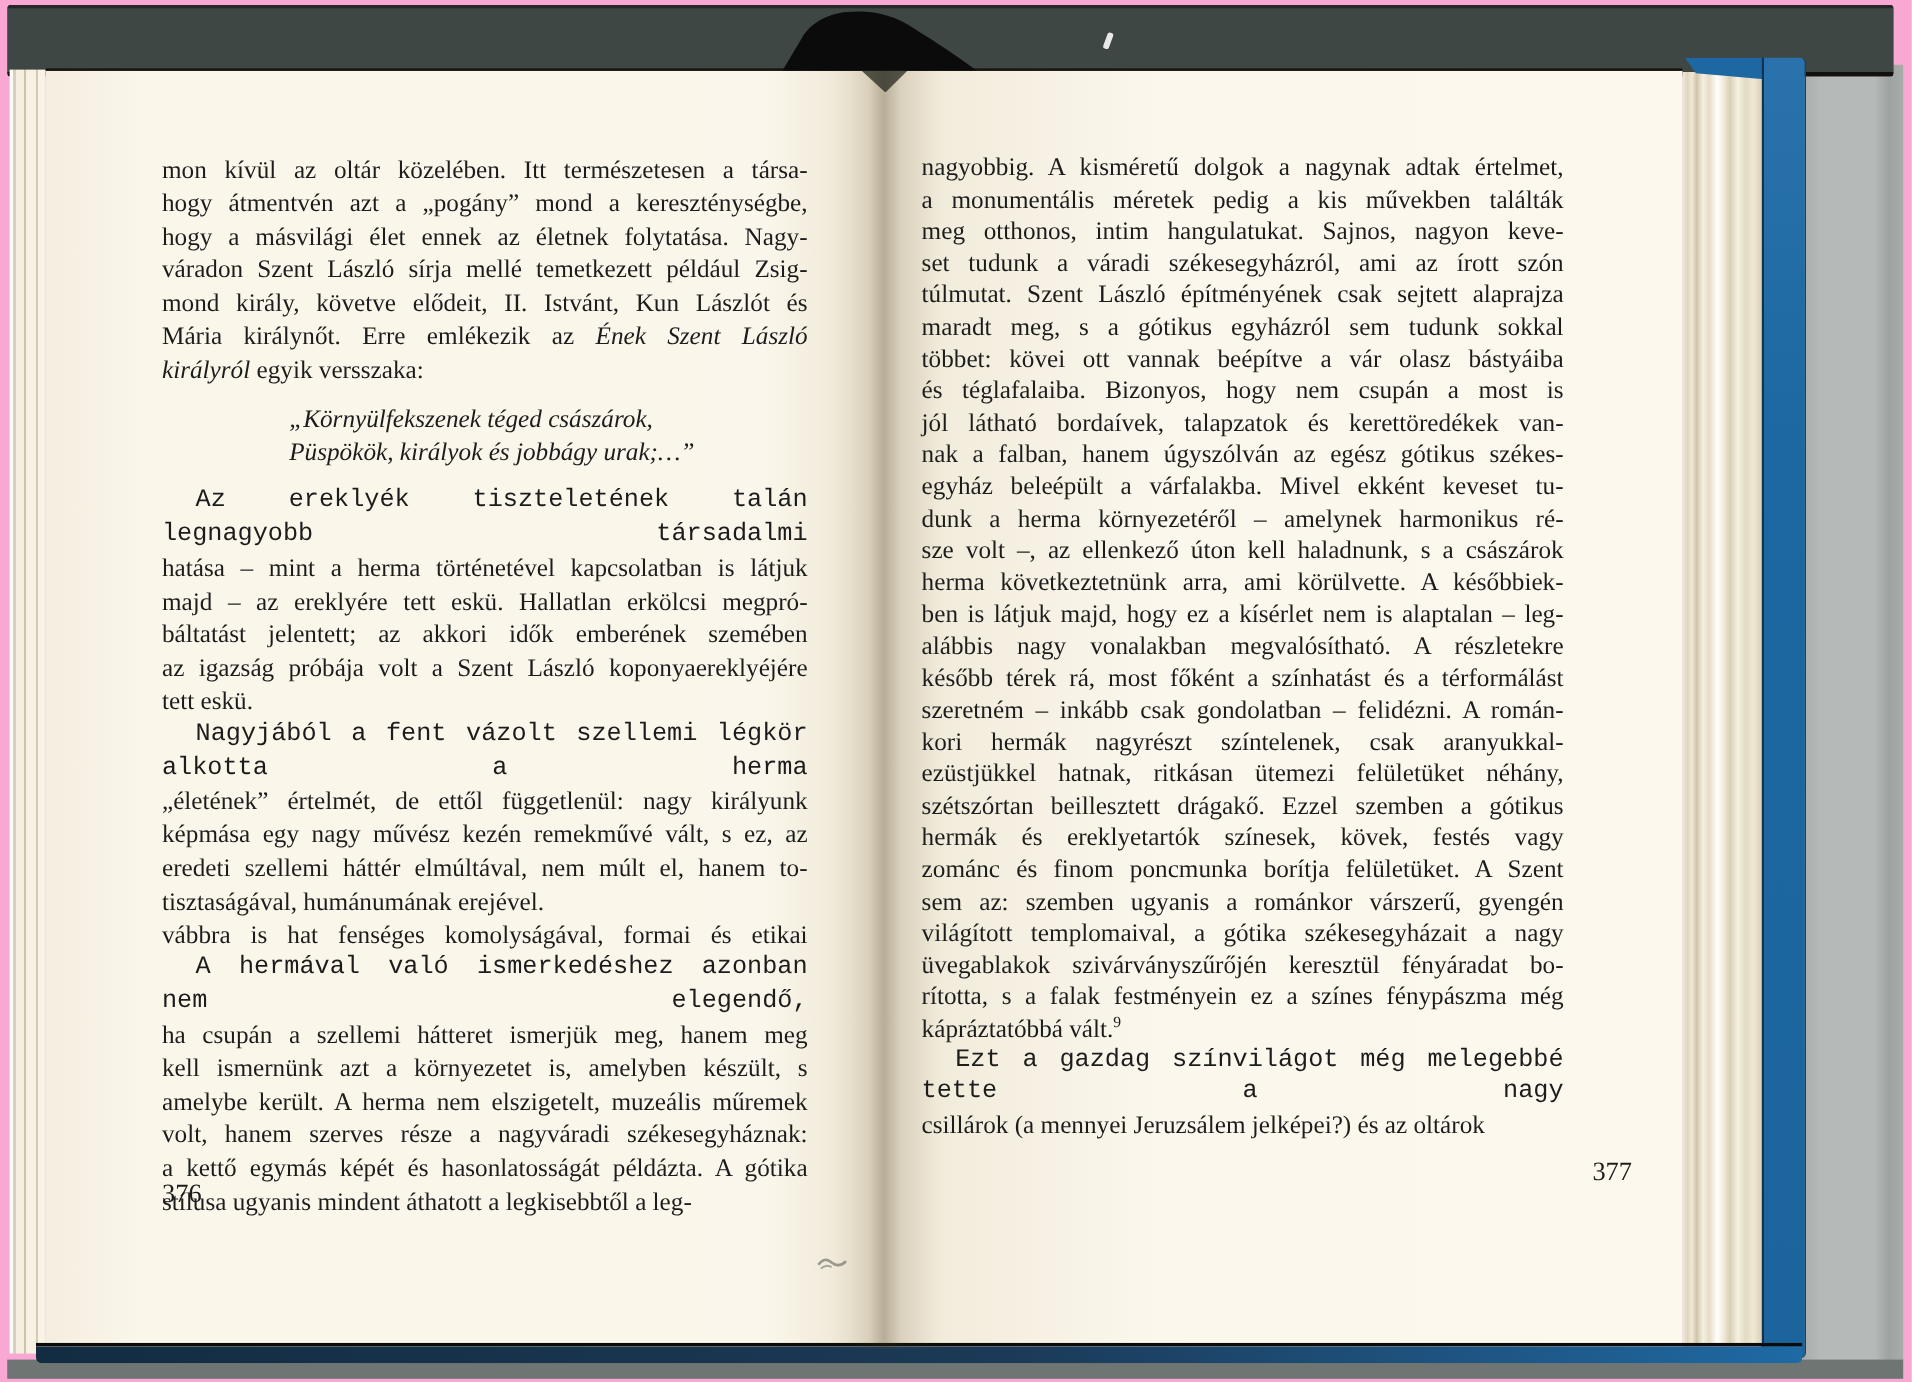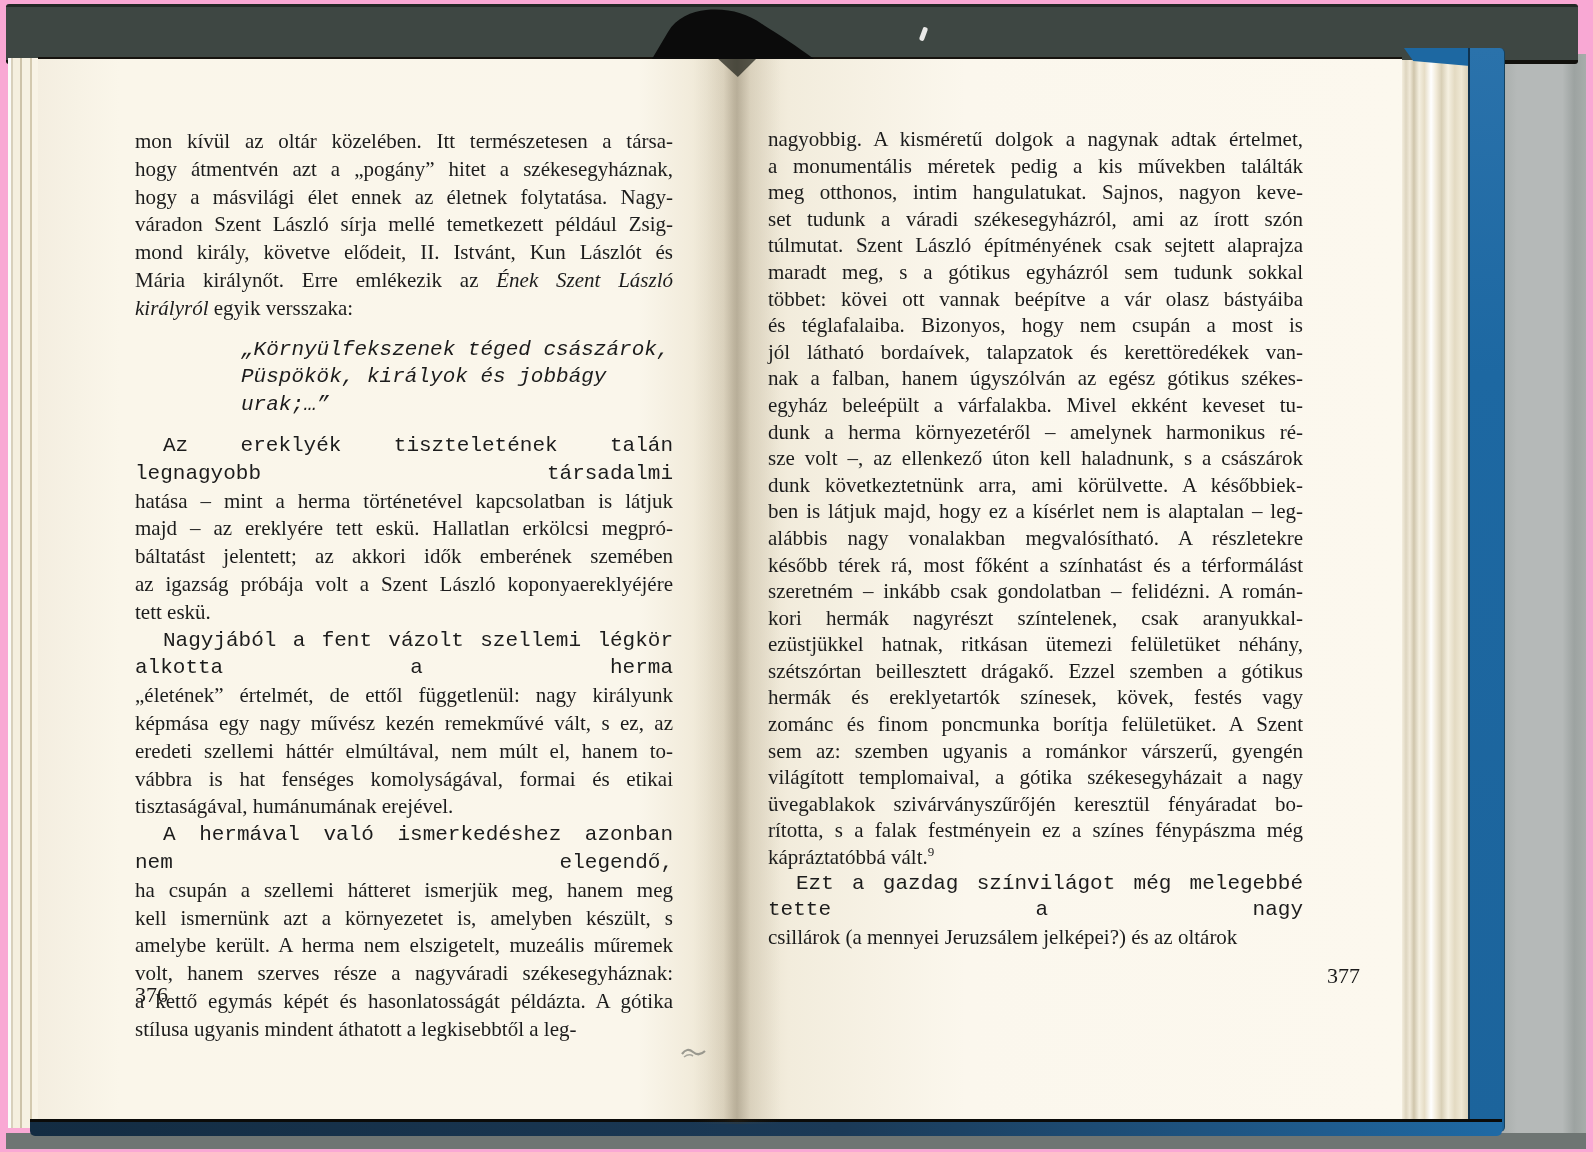--- a/index.html
+++ b/index.html
@@ -41,21 +41,21 @@
   .smudge{position:absolute;left:680px;top:1044px;width:28px;height:16px;opacity:.8;}
 
   
   .page-text{position:absolute;color:#1c1c1c;font-size:21px;}
   #left-text{left:135px;top:128px;width:538px;line-height:27.8px;}
   #right-text{left:768px;top:126px;width:535px;line-height:26.6px;}
   .pline{min-height:1em;}
   .para.body .pline{text-align:justify;text-align-last:justify;}
   .para.body .pline.last{text-align-last:left;}
   .pline.ind{text-indent:28px;font-family:Liberation Mono, monospace;}
-  .para.quote{margin:13px 0 13px 106px;font-style:italic;font-family:Liberation Mono, monospace;}
+  .para.quote{margin:13px 0 13px 106px;font-style:italic;}
   .para.quote .pline{text-align:left;text-align-last:auto;}
   .it{font-style:italic;}
   .sup{vertical-align:super;font-size:13px;line-height:0;}
   .page-num{position:absolute;font-size:22px;color:#1c1c1c;}
   #pn-left{left:135px;top:982px;}
   #pn-right{left:1290px;top:963px;width:70px;text-align:right;}
 </style>
 </head>
 <body>
 
@@ -79,21 +79,21 @@
   </svg>
   <div class="white-tick"></div>
   <svg class="smudge" viewBox="0 0 28 16">
     <path d="M2 10 Q 7 3 13 8 T 25 7" stroke="#85857d" stroke-width="2.2" fill="none"></path>
     <path d="M4 13 Q 9 9 13 12" stroke="#95958d" stroke-width="1.6" fill="none"></path>
   </svg>
 
   <div id="left-text" class="page-text">
       <div class="para body">
         <div class="pline">mon kívül az oltár közelében. Itt természetesen a társa-</div>
-        <div class="pline">hogy átmentvén azt a „pogány” hitet a székesegyháznak,</div>
+        <div class="pline">hogy átmentvén azt a „pogány” mond a kereszténységbe,</div>
         <div class="pline">hogy a másvilági élet ennek az életnek folytatása. Nagy-</div>
         <div class="pline">váradon Szent László sírja mellé temetkezett például Zsig-</div>
         <div class="pline">mond király, követve elődeit, II. Istvánt, Kun Lászlót és</div>
         <div class="pline"><span>Mária királynőt. Erre emlékezik az </span><span class="it">Ének Szent László</span></div>
         <div class="pline last"><span class="it">királyról</span><span> egyik versszaka:</span></div>
       </div>
       <div class="para quote">
         <div class="pline">„Környülfekszenek téged császárok,</div>
         <div class="pline last">Püspökök, királyok és jobbágy urak;…”</div>
       </div>
@@ -103,22 +103,22 @@
         <div class="pline">majd – az ereklyére tett eskü. Hallatlan erkölcsi megpró-</div>
         <div class="pline">báltatást jelentett; az akkori idők emberének szemében</div>
         <div class="pline">az igazság próbája volt a Szent László koponyaereklyéjére</div>
         <div class="pline last">tett eskü.</div>
       </div>
       <div class="para body">
         <div class="pline ind">Nagyjából a fent vázolt szellemi légkör alkotta a herma</div>
         <div class="pline">„életének” értelmét, de ettől függetlenül: nagy királyunk</div>
         <div class="pline">képmása egy nagy művész kezén remekművé vált, s ez, az</div>
         <div class="pline">eredeti szellemi háttér elmúltával, nem múlt el, hanem to-</div>
+        <div class="pline last">tisztaságával, humánumának erejével.</div>
         <div class="pline">vábbra is hat fenséges komolyságával, formai és etikai</div>
-        <div class="pline last">tisztaságával, humánumának erejével.</div>
       </div>
       <div class="para body">
         <div class="pline ind">A hermával való ismerkedéshez azonban nem elegendő,</div>
         <div class="pline">ha csupán a szellemi hátteret ismerjük meg, hanem meg</div>
         <div class="pline">kell ismernünk azt a környezetet is, amelyben készült, s</div>
         <div class="pline">amelybe került. A herma nem elszigetelt, muzeális műremek</div>
         <div class="pline">volt, hanem szerves része a nagyváradi székesegyháznak:</div>
         <div class="pline">a kettő egymás képét és hasonlatosságát példázta. A gótika</div>
         <div class="pline last">stílusa ugyanis mindent áthatott a legkisebbtől a leg-</div>
       </div>
@@ -131,21 +131,21 @@
         <div class="pline">set tudunk a váradi székesegyházról, ami az írott szón</div>
         <div class="pline">túlmutat. Szent László építményének csak sejtett alaprajza</div>
         <div class="pline">maradt meg, s a gótikus egyházról sem tudunk sokkal</div>
         <div class="pline">többet: kövei ott vannak beépítve a vár olasz bástyáiba</div>
         <div class="pline">és téglafalaiba. Bizonyos, hogy nem csupán a most is</div>
         <div class="pline">jól látható bordaívek, talapzatok és kerettöredékek van-</div>
         <div class="pline">nak a falban, hanem úgyszólván az egész gótikus székes-</div>
         <div class="pline">egyház beleépült a várfalakba. Mivel ekként keveset tu-</div>
         <div class="pline">dunk a herma környezetéről – amelynek harmonikus ré-</div>
         <div class="pline">sze volt –, az ellenkező úton kell haladnunk, s a császárok</div>
-        <div class="pline">dunk következtetnünk arra, ami körülvette. A későbbiek-</div>
+        <div class="pline">herma következtetnünk arra, ami körülvette. A későbbiek-</div>
         <div class="pline">ben is látjuk majd, hogy ez a kísérlet nem is alaptalan – leg-</div>
         <div class="pline">alábbis nagy vonalakban megvalósítható. A részletekre</div>
         <div class="pline">később térek rá, most főként a színhatást és a térformálást</div>
         <div class="pline">szeretném – inkább csak gondolatban – felidézni. A román-</div>
         <div class="pline">kori hermák nagyrészt színtelenek, csak aranyukkal-</div>
         <div class="pline">ezüstjükkel hatnak, ritkásan ütemezi felületüket néhány,</div>
         <div class="pline">szétszórtan beillesztett drágakő. Ezzel szemben a gótikus</div>
         <div class="pline">hermák és ereklyetartók színesek, kövek, festés vagy</div>
         <div class="pline">zománc és finom poncmunka borítja felületüket. A Szent</div>
         <div class="pline">sem az: szemben ugyanis a románkor várszerű, gyengén</div>

